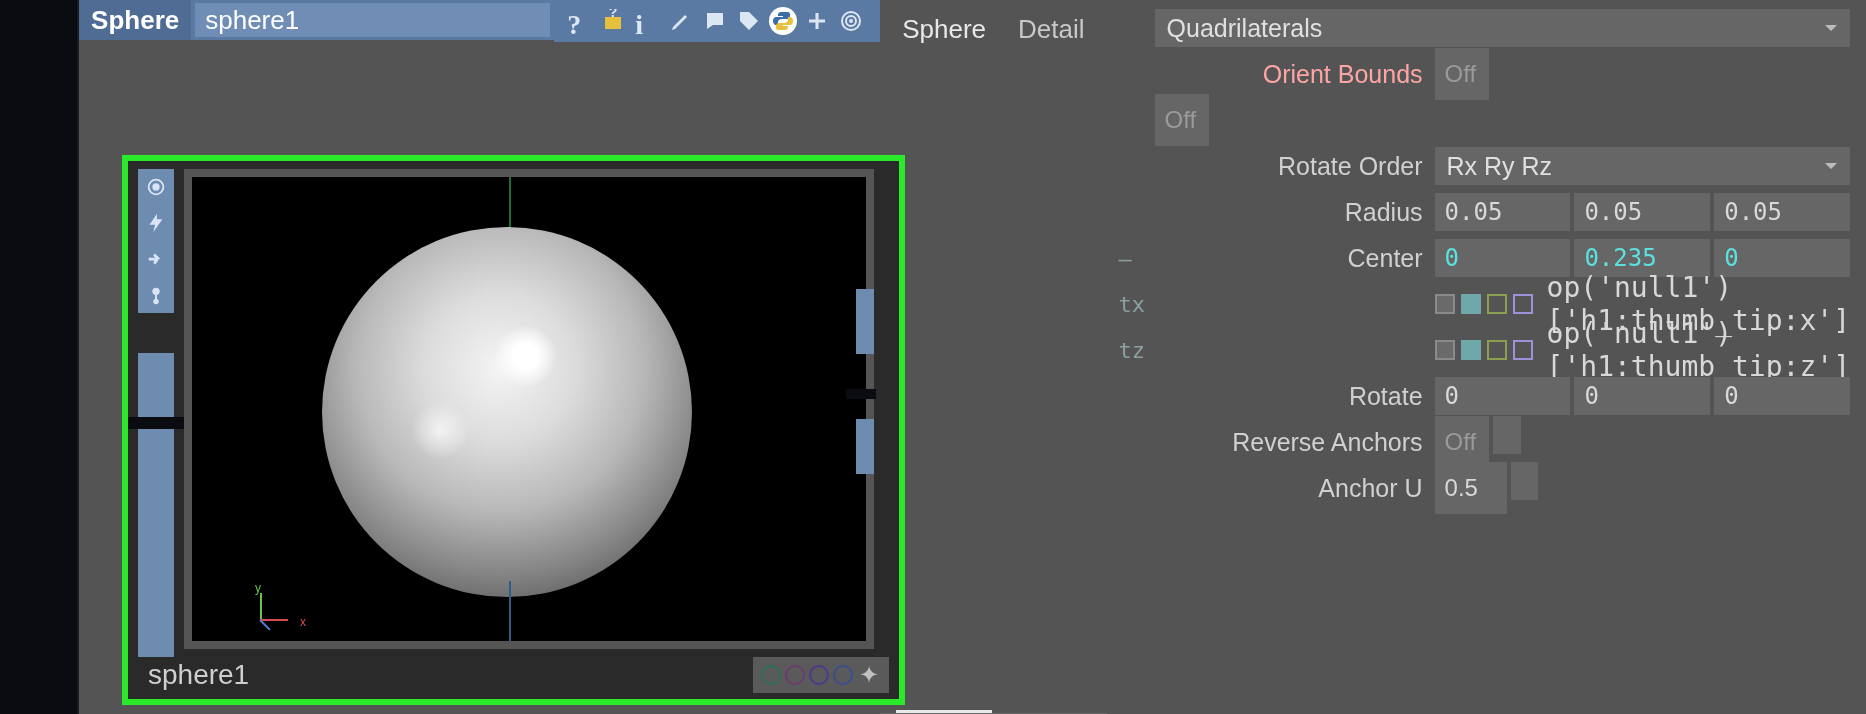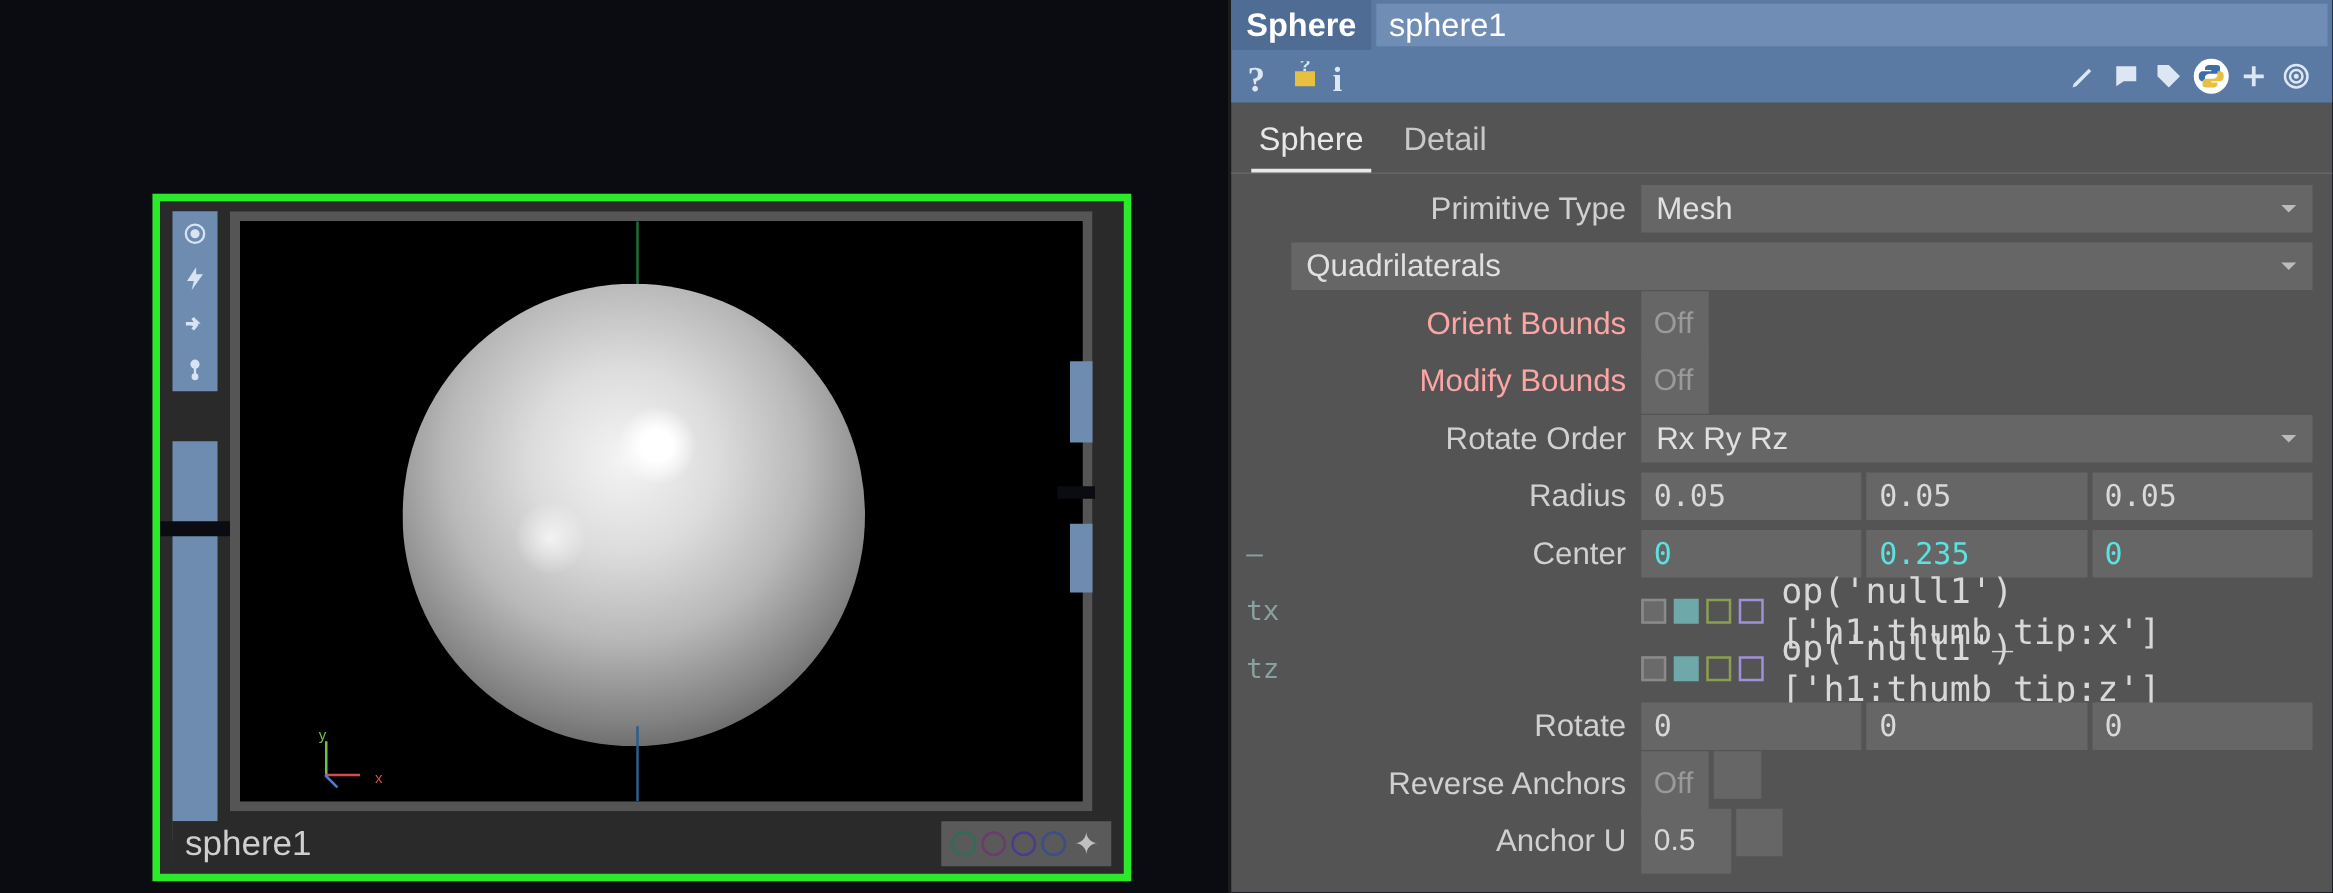--- a/index.html
+++ b/index.html
@@ -94,21 +94,21 @@
 .footer-dots .d1 { border-color: #2d6d5a; }
 .footer-dots .d2 { border-color: #6d3a6d; }
 .footer-dots .d3 { border-color: #4d3a8d; }
 .footer-dots .d4 { border-color: #3a4d8d; }
 .footer-dots .plus { color: #c0c0c0; width: 24px; text-align: center; font-size: 24px; }
 
 
 .right {
   flex: 1; height: 100%;
   background: #545454;
-  display: flex; flex-direction: column;
+  display: flex; flex-direction: row;
   border-left: 2px solid #1b1b1b;
 }
 .header {
   background: #5a7aa4;
   height: 40px;
   display: flex; align-items: center;
 }
 .header .optype {
   background: #4f6c94;
   color: #fff; font-weight: 600;
@@ -317,32 +317,20 @@
         </div>
     </div>
 
     <div class="tabs">
       <div class="tab active">Sphere</div>
       <div class="tab">Detail</div>
     </div>
 
     <div class="param-area">
 
-      <div class="prow">
-        <div class="badge"></div>
-        <div class="plabel">Primitive Type</div>
-        <div class="pfields">
-          <div class="dropdown">
-            <span>Mesh</span>
-            <svg class="chev" viewBox="0 0 24 24" fill="#bcbcbc">
-                <path d="M4 8 l8 8 8-8 z"></path>
-              </svg>
-          </div>
-        </div>
-      </div>
 
       <div class="prow">
         <div class="badge"></div>
         <div class="pfields">
           <div class="dropdown">
             <span>Quadrilaterals</span>
             <svg class="chev" viewBox="0 0 24 24" fill="#bcbcbc">
                 <path d="M4 8 l8 8 8-8 z"></path>
               </svg>
           </div>
@@ -352,21 +340,20 @@
       <div class="prow disabled">
         <div class="badge"></div>
         <div class="plabel">Orient Bounds</div>
         <div class="pfields">
           <div class="offbox">Off</div>
         </div>
       </div>
 
       <div class="prow disabled">
         <div class="badge"></div>
-        <div class="plabel">Modify Bounds</div>
         <div class="pfields">
           <div class="offbox">Off</div>
         </div>
       </div>
 
       <div class="prow">
         <div class="badge"></div>
         <div class="plabel">Rotate Order</div>
         <div class="pfields">
           <div class="dropdown">

